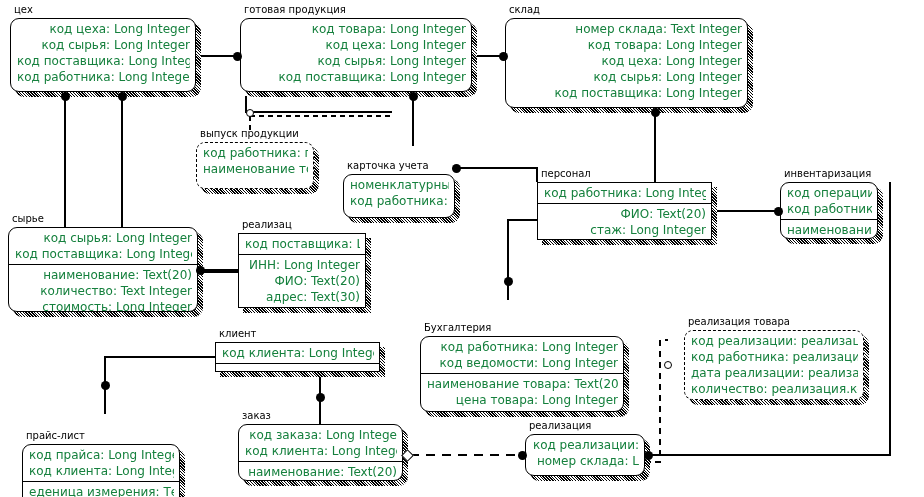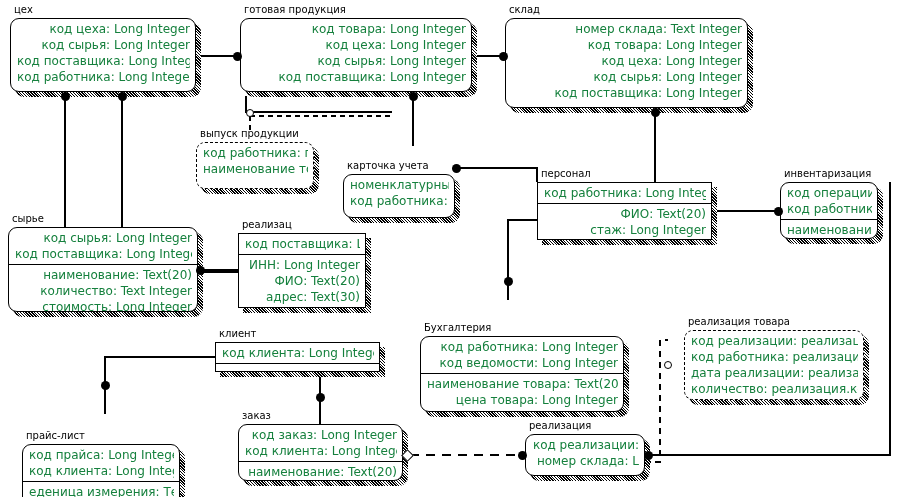--- a/index.html
+++ b/index.html
@@ -343,21 +343,21 @@
           <div class="sect">
             <div class="attr">еденица измерения: Тех</div>
           </div>
         </div>
       </div>
       <div class="entity rounded" style="left: 238px; top: 424px; width: 165px; height: 57px;">
         <div class="shadow"></div>
         <div class="title">заказ</div>
         <div class="body">
           <div class="sect">
-            <div class="attr">код заказ: Long Integer</div>
+            <div class="attr">код заказа: Long Intege</div>
             <div class="attr">код клиента: Long Integer</div>
           </div>
           <div class="sect">
             <div class="attr">наименование: Text(20)</div>
           </div>
         </div>
       </div>
       <div class="entity rounded" style="left: 525px; top: 434px; width: 120px; height: 42px;">
         <div class="shadow"></div>
         <div class="title">реализация</div>

